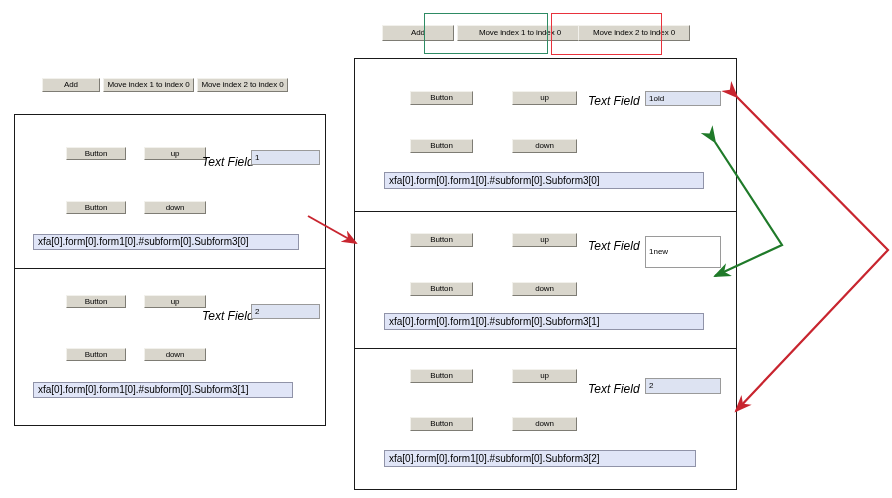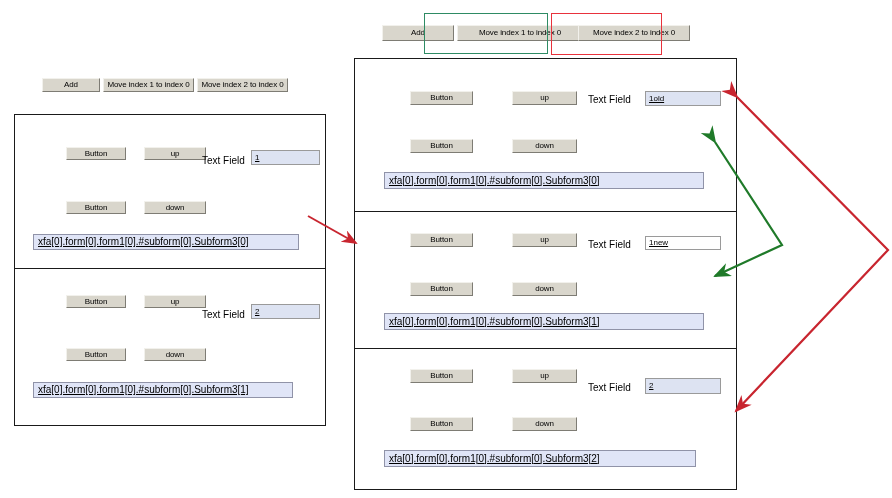--- a/index.html
+++ b/index.html
@@ -48,39 +48,39 @@
     border: 1px solid #9a9a9a;
     font-family: "Liberation Sans", sans-serif;
     font-size: 8px;
     line-height: 1;
     display: flex;
     align-items: center;
     padding-left: 3px;
     color: #000;
     white-space: nowrap;
     overflow: hidden;
-    text-decoration: underline;
   }
   .field.white {
     background: #ffffff;
   }
   .field.path {
     background: #e0e5f7;
     border: 1px solid #9093a8;
     font-size: 10px;
     padding-left: 4px;
   }
 
   .lbl {
     position: absolute;
     font-family: "Liberation Sans", sans-serif;
-    font-size: 10px;
+    font-size: 12px;
     line-height: 1;
     color: #000;
     white-space: nowrap;
+    font-style: italic;
   }
 
   
   .panel {
     position: absolute;
     box-sizing: border-box;
     border: 1.5px solid #1a1a1a;
     background: transparent;
   }
   .divider {
@@ -159,21 +159,21 @@
   <div class="field" style="left:645px; top:91px; width:76px; height:15px;">1old</div>
   <div class="btn" style="left:386px; top:139px; width:63px; height:14px;">Button</div>
   <div class="btn" style="left:488px; top:139px; width:65px; height:14px;">down</div>
   <div class="field path" style="left:384px; top:172px; width:320px; height:17px;">xfa[0].form[0].form1[0].#subform[0].Subform3[0]</div>
 </div>
 
 <div>
   <div class="btn" style="left:386px; top:233px; width:63px; height:14px;">Button</div>
   <div class="btn" style="left:488px; top:233px; width:65px; height:14px;">up</div>
   <div class="lbl" style="left:588px; top:240px;">Text Field</div>
-  <div class="field white" style="left:645px; top:236px; width:76px; height:14px;">1new</div>
+  <div class="field white" style="left:645px; top:236px; width:76px; height:32px;">1new</div>
   <div class="btn" style="left:386px; top:282px; width:63px; height:14px;">Button</div>
   <div class="btn" style="left:488px; top:282px; width:65px; height:14px;">down</div>
   <div class="field path" style="left:384px; top:313px; width:320px; height:17px;">xfa[0].form[0].form1[0].#subform[0].Subform3[1]</div>
 </div>
 
 <div>
   <div class="btn" style="left:386px; top:369px; width:63px; height:14px;">Button</div>
   <div class="btn" style="left:488px; top:369px; width:65px; height:14px;">up</div>
   <div class="lbl" style="left:588px; top:383px;">Text Field</div>
   <div class="field" style="left:645px; top:378px; width:76px; height:16px;">2</div>

